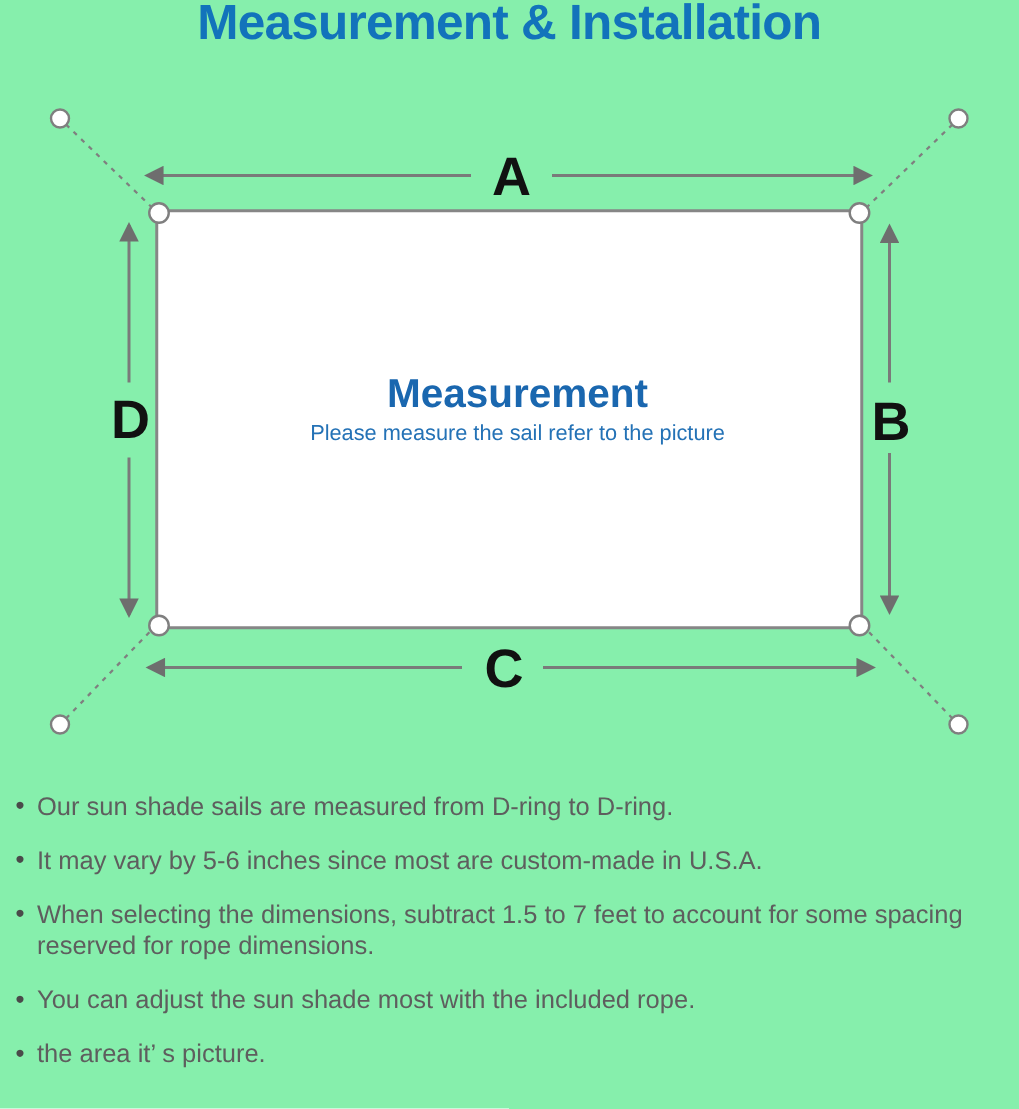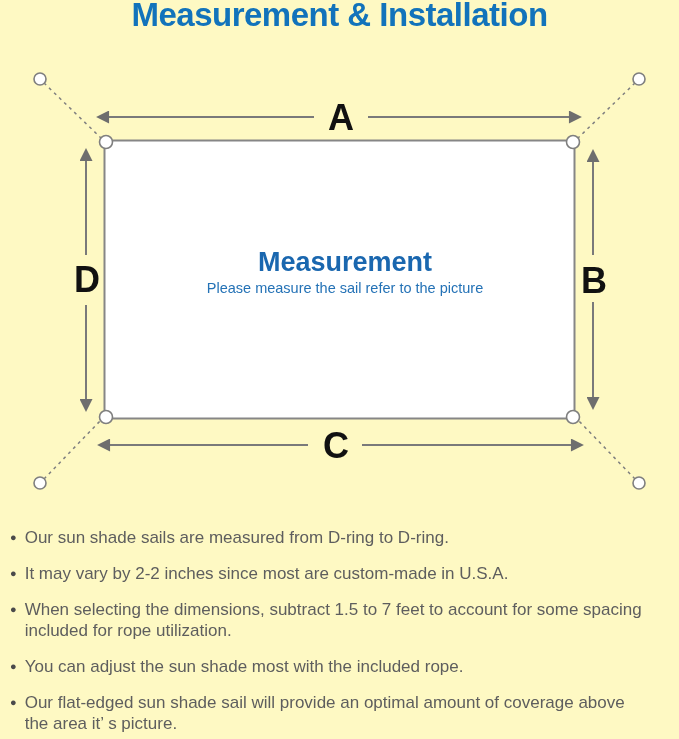--- a/index.html
+++ b/index.html
@@ -5,21 +5,21 @@
   html, body {
     margin: 0;
     padding: 0;
     background: #ffffff;
     font-family: "Liberation Sans", sans-serif;
   }
   .page {
     position: relative;
     width: 679px;
     height: 739px;
-    background: #fef9c3;
+    background: #86efac;
     overflow: hidden;
   }
   .page-title {
     position: absolute;
     top: -4px;
     left: 0;
     width: 679px;
     text-align: center;
     font-size: 33px;
     font-weight: bold;
@@ -130,38 +130,37 @@
   <ul class="bullet-list">
     <li class="bullet-item">
       <span class="bullet-dot">●</span>
       <div class="bullet-text">
         <div class="bullet-line">Our sun shade sails are measured from D-ring to D-ring.</div>
       </div>
     </li>
     <li class="bullet-item">
       <span class="bullet-dot">●</span>
       <div class="bullet-text">
-        <div class="bullet-line">It may vary by 2-2 inches since most are custom-made in U.S.A.</div>
+        <div class="bullet-line">It may vary by 5-6 inches since most are custom-made in U.S.A.</div>
       </div>
     </li>
     <li class="bullet-item">
       <span class="bullet-dot">●</span>
       <div class="bullet-text">
         <div class="bullet-line">When selecting the dimensions, subtract 1.5 to 7 feet to account for some spacing</div>
-        <div class="bullet-line">included for rope utilization.</div>
+        <div class="bullet-line">reserved for rope dimensions.</div>
       </div>
     </li>
     <li class="bullet-item">
       <span class="bullet-dot">●</span>
       <div class="bullet-text">
         <div class="bullet-line">You can adjust the sun shade most with the included rope.</div>
       </div>
     </li>
     <li class="bullet-item">
       <span class="bullet-dot">●</span>
       <div class="bullet-text">
-        <div class="bullet-line">Our flat-edged sun shade sail will provide an optimal amount of coverage above</div>
         <div class="bullet-line">the area it’ s picture.</div>
       </div>
     </li>
   </ul>
 
 </div>
 
 </body></html>

